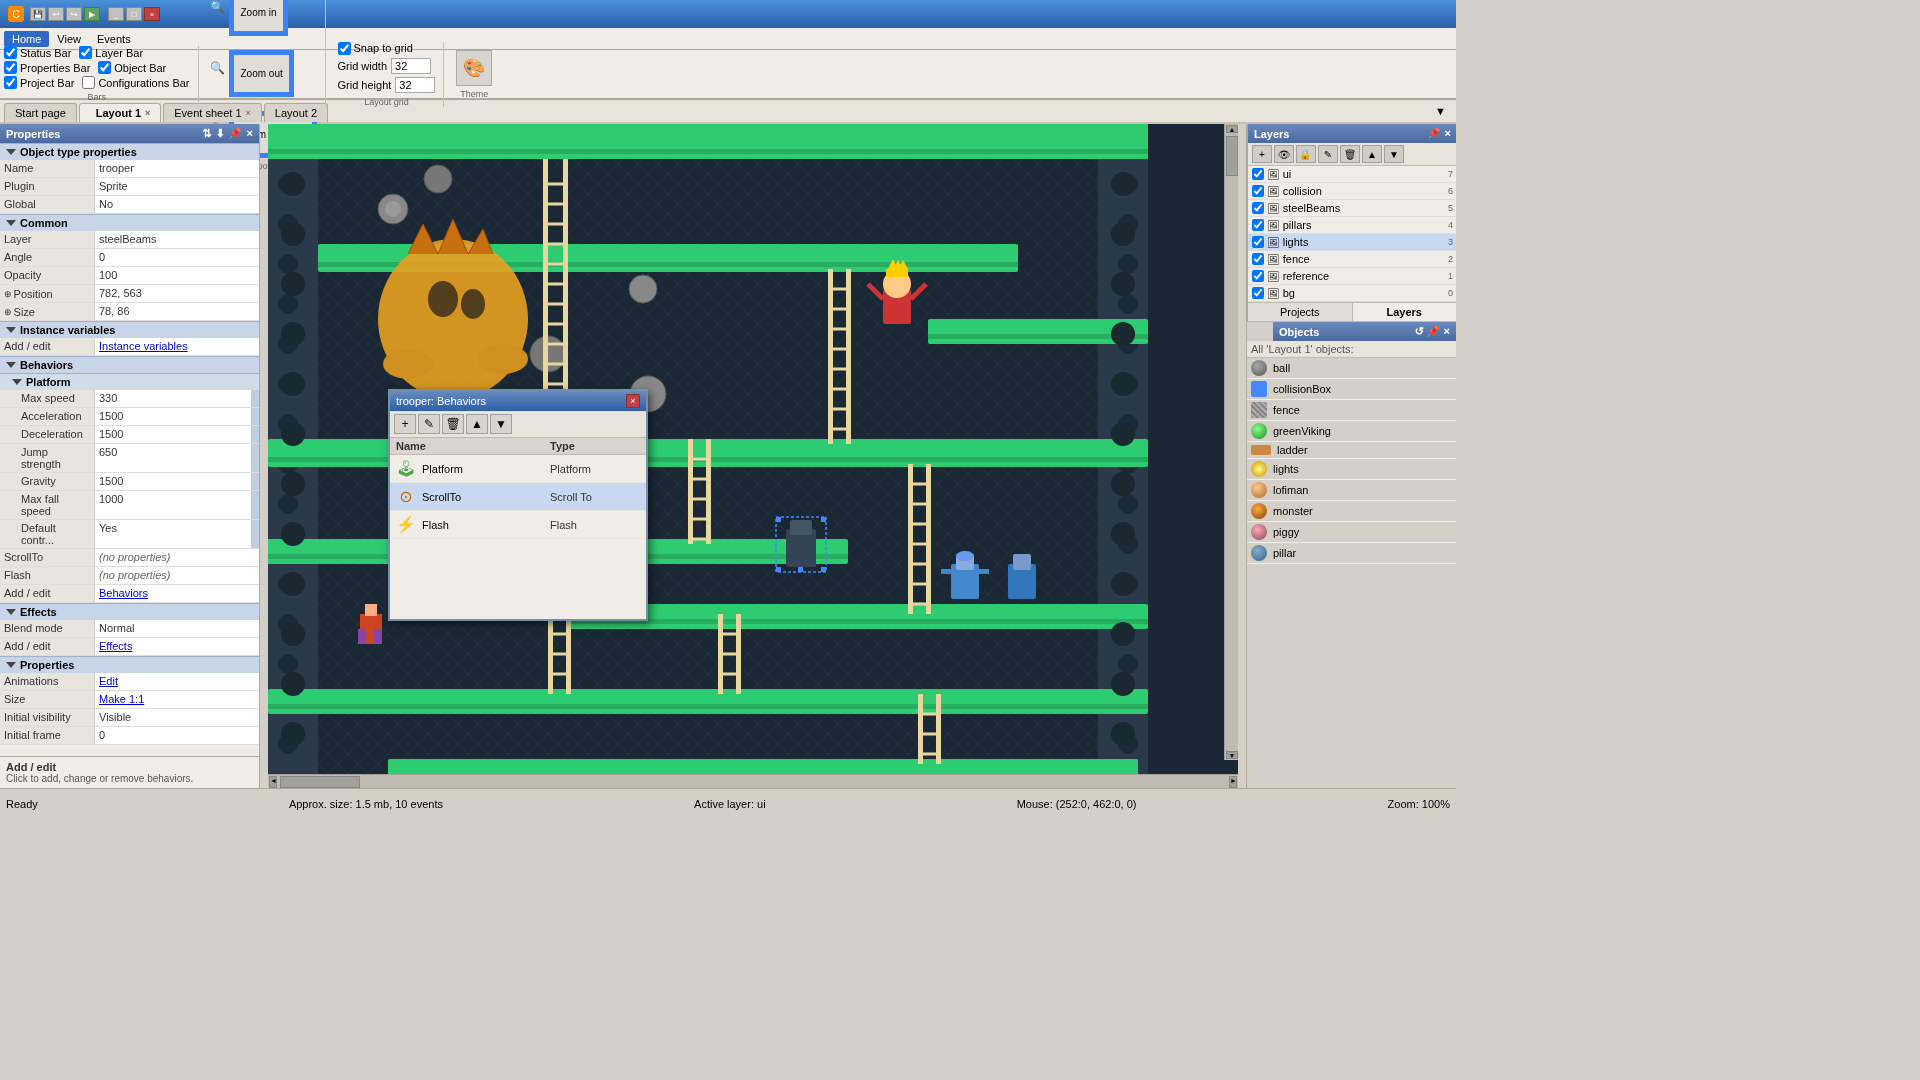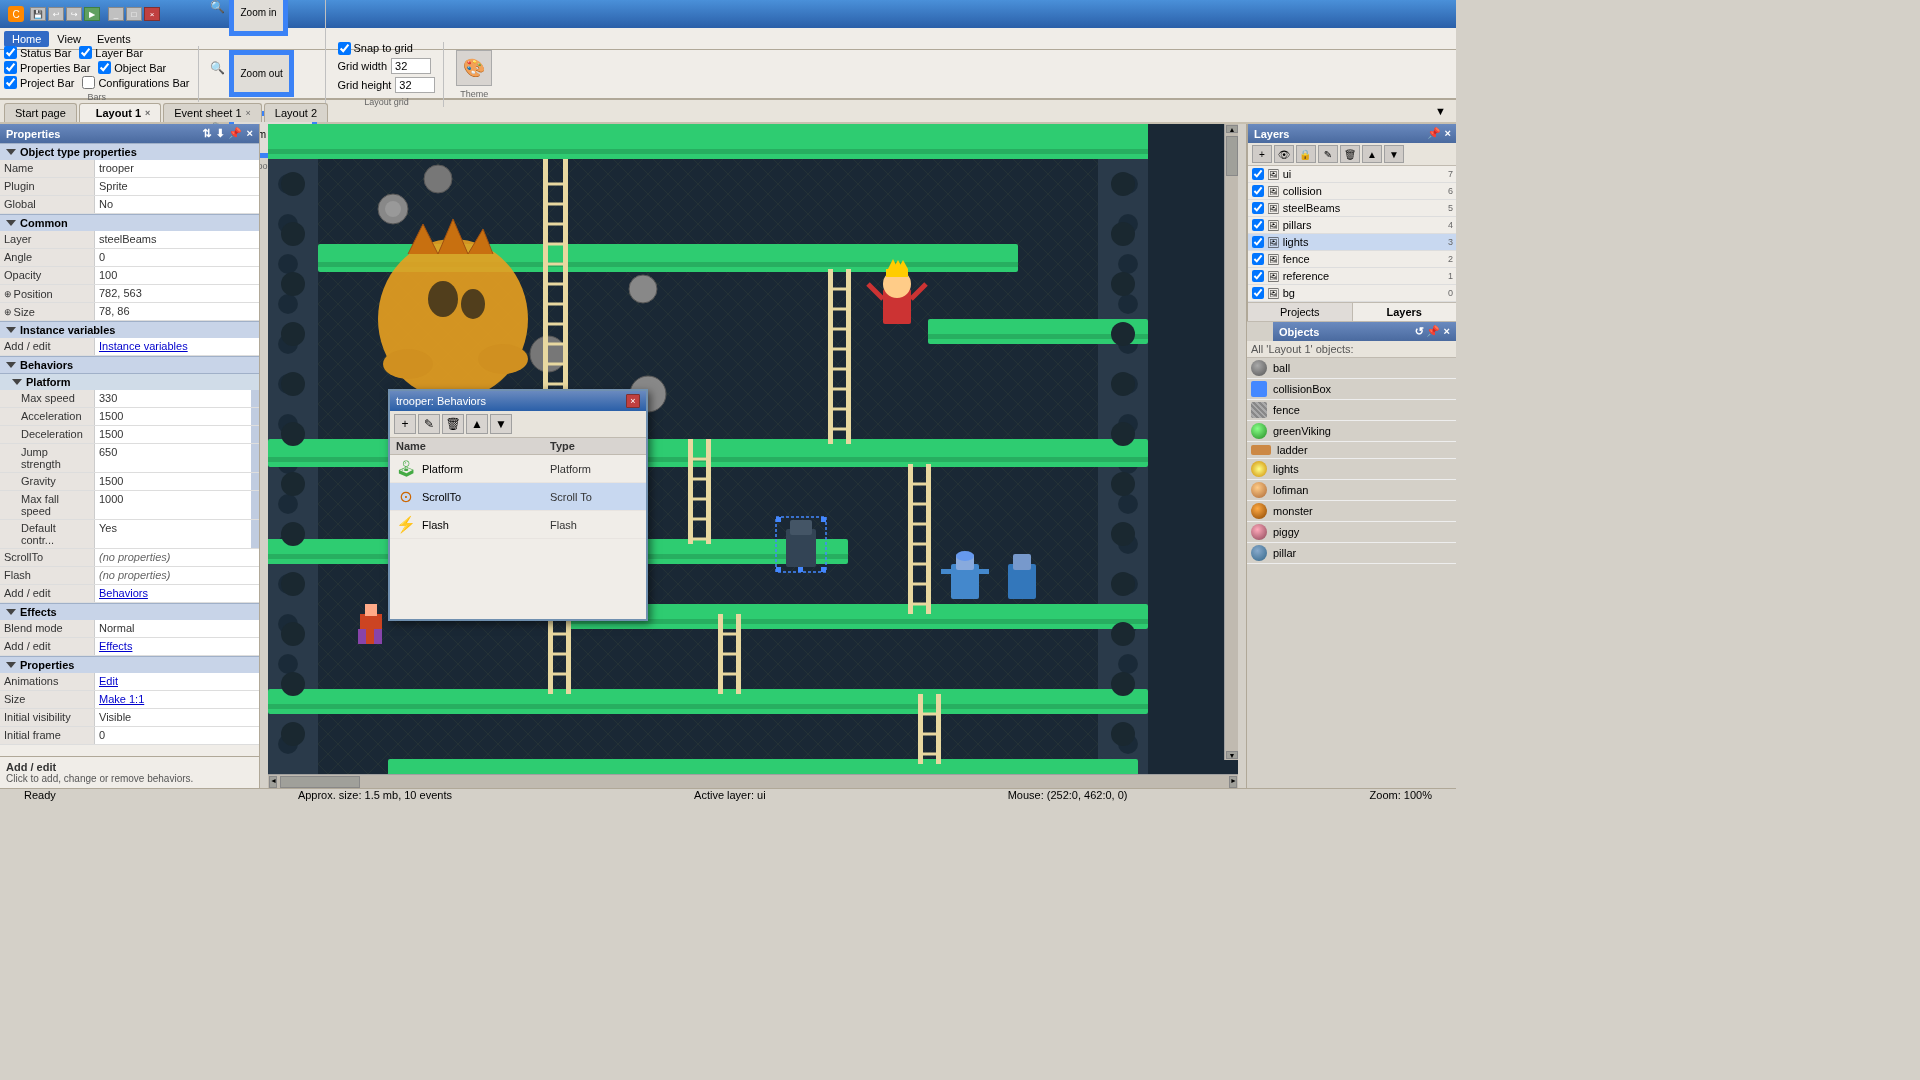--- a/index.html
+++ b/index.html
@@ -233,22 +233,22 @@
       display: flex;
       align-items: center;
     }
 
     
     #statusbar {
       background: #d4d0c8;
       border-top: 1px solid #b0a898;
       height: 22px;
       display: flex;
-      align-items: flex-start;
-      padding: 0 24px;
+      align-items: flex-end;
+      padding: 0 6px;
       justify-content: space-between;
     }
 
     
     #behaviors-dialog {
       position: absolute;
       left: 120px;
       top: 265px;
       width: 260px;
       background: #f0ede8;

